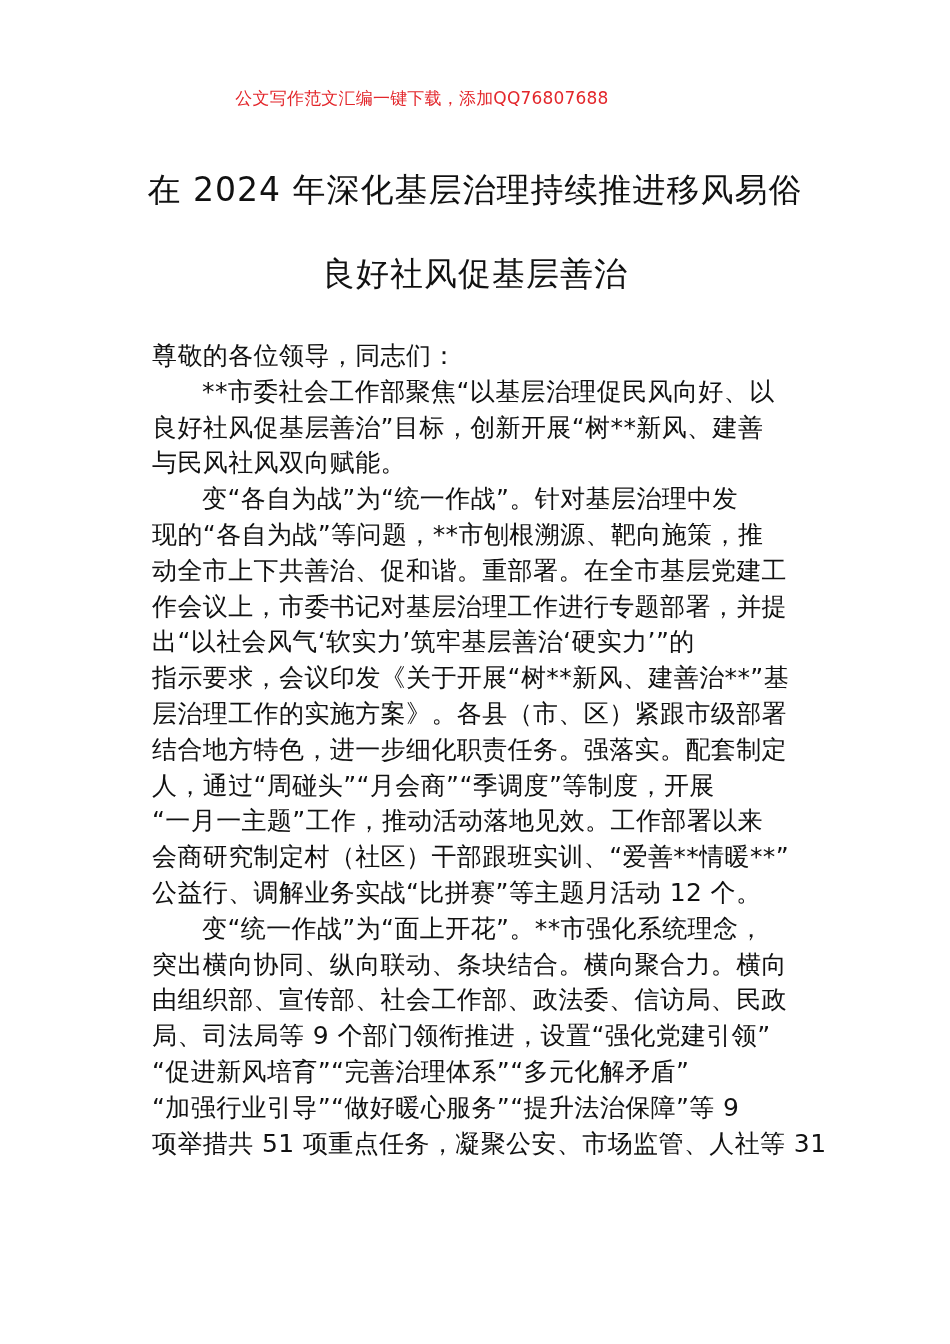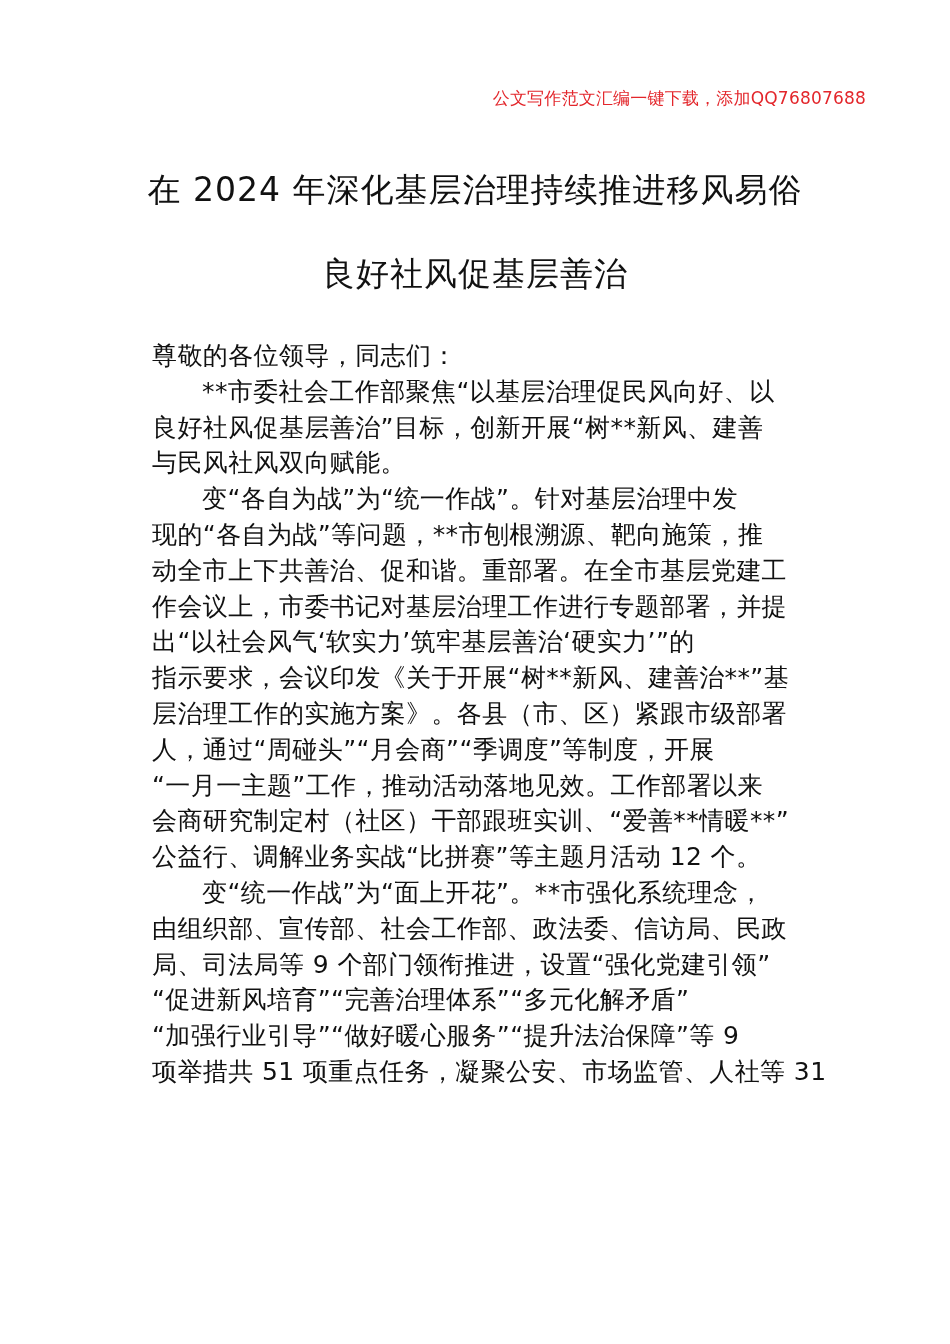--- a/index.html
+++ b/index.html
@@ -1,19 +1,19 @@
 <!DOCTYPE html>
 <html><head>
 <meta charset="utf-8">
 <style>
   html, body { margin: 0; padding: 0; background: #ffffff; }
   body { width: 950px; height: 1344px; position: relative; overflow: hidden;
          font-family: "DejaVu Sans", "Liberation Sans", sans-serif; color: #111; }
-  .banner { position: absolute; top: 86px; left: 0; width: 844px; text-align: right;
-            font-size: 17px; line-height: 24px; color: #e3262b; letter-spacing: 0.2px; padding-left: 22px; }
+  .banner { position: absolute; top: 86px; left: 0; width: 844px; text-align: center;
+            font-size: 17px; line-height: 24px; color: #e3262b; letter-spacing: 0.2px; }
   .title { position: absolute; left: 0; width: 950px; text-align: center;
            font-size: 33px; color: #111; letter-spacing: 1px; margin-top: 12px; }
   .title.l1 { top: 154px; line-height: 48px; }
   .title.l2 { top: 238px; line-height: 48px; }
   .body { position: absolute; top: 338px; left: 152px; width: 670px; }
   .line { font-size: 25px; line-height: 35.8px; height: 35.8px; white-space: nowrap;
           letter-spacing: 0.4px; color: #111; }
   .line.indent { padding-left: 50px; }
 </style>
 </head>
@@ -29,23 +29,25 @@
   <div class="line indent">**市委社会工作部聚焦“以基层治理促民风向好、以</div>
   <div class="line">良好社风促基层善治”目标，创新开展“树**新风、建善</div>
   <div class="line">与民风社风双向赋能。</div>
   <div class="line indent">变“各自为战”为“统一作战”。针对基层治理中发</div>
   <div class="line">现的“各自为战”等问题，**市刨根溯源、靶向施策，推</div>
   <div class="line">动全市上下共善治、促和谐。重部署。在全市基层党建工</div>
   <div class="line">作会议上，市委书记对基层治理工作进行专题部署，并提</div>
   <div class="line">出“以社会风气‘软实力’筑牢基层善治‘硬实力’”的</div>
   <div class="line">指示要求，会议印发《关于开展“树**新风、建善治**”基</div>
   <div class="line">层治理工作的实施方案》。各县（市、区）紧跟市级部署</div>
+  <div class="line">结合地方特色，进一步细化职责任务。强落实。配套制定</div>
   <div class="line">人，通过“周碰头”“月会商”“季调度”等制度，开展</div>
   <div class="line">“一月一主题”工作，推动活动落地见效。工作部署以来</div>
   <div class="line">会商研究制定村（社区）干部跟班实训、“爱善**情暖**”</div>
   <div class="line">公益行、调解业务实战“比拼赛”等主题月活动 12 个。</div>
   <div class="line indent">变“统一作战”为“面上开花”。**市强化系统理念，</div>
+  <div class="line">突出横向协同、纵向联动、条块结合。横向聚合力。横向</div>
   <div class="line">由组织部、宣传部、社会工作部、政法委、信访局、民政</div>
   <div class="line">局、司法局等 9 个部门领衔推进，设置“强化党建引领”</div>
   <div class="line">“促进新风培育”“完善治理体系”“多元化解矛盾”</div>
   <div class="line">“加强行业引导”“做好暖心服务”“提升法治保障”等 9</div>
   <div class="line">项举措共 51 项重点任务，凝聚公安、市场监管、人社等 31</div>
 </div>
 
 </body></html>

